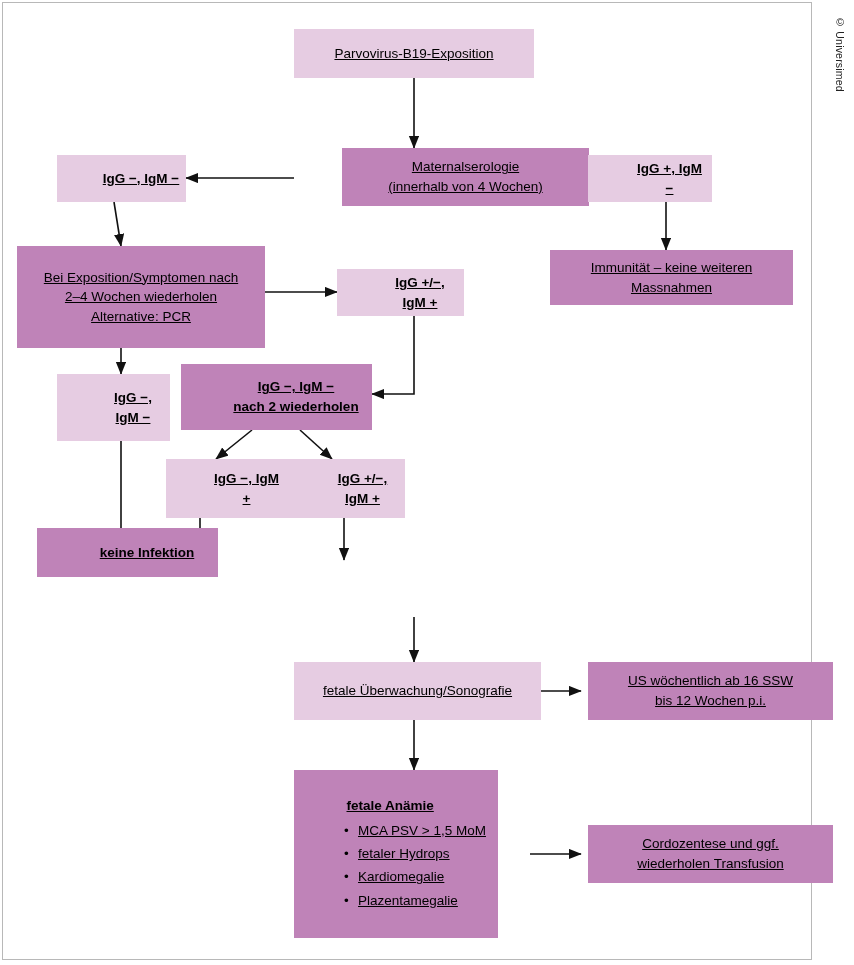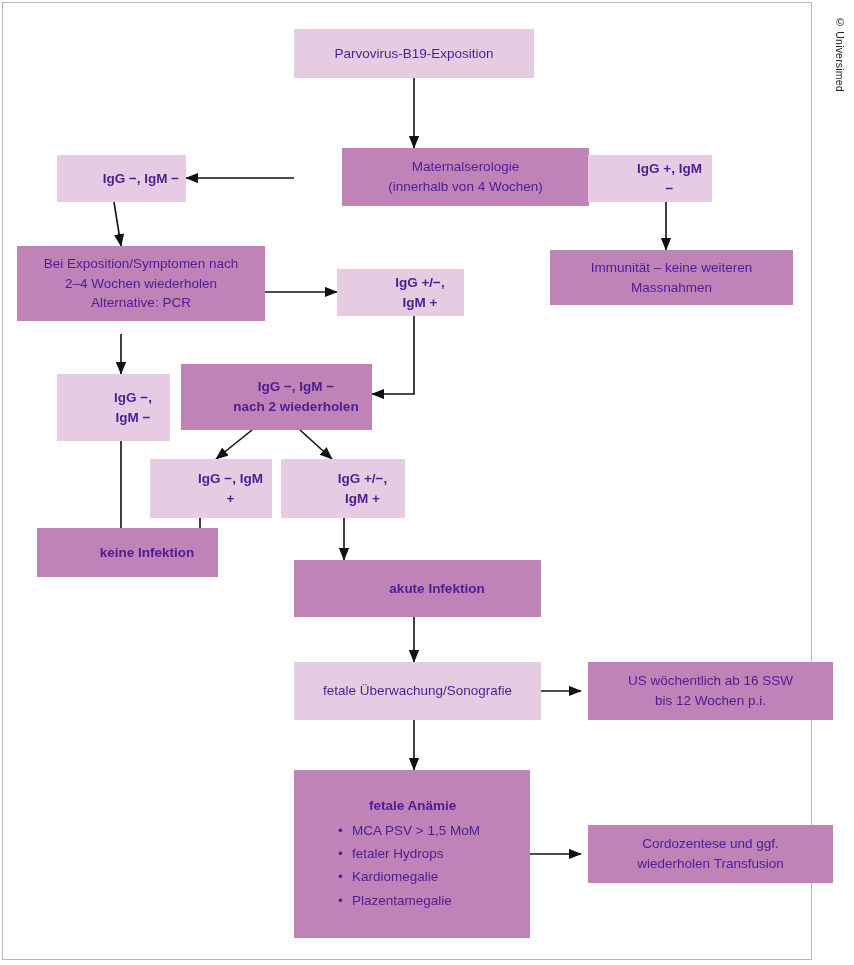--- a/index.html
+++ b/index.html
@@ -27,22 +27,23 @@
   .node {
     position: absolute;
     box-sizing: border-box;
     display: flex;
     flex-direction: column;
     align-items: center;
     justify-content: center;
     text-align: center;
     font-size: 13.5px;
     line-height: 1.45;
-    color: #4c1d95;
+    color: #000000;
     padding: 4px 6px;
+    text-decoration: underline;
   }
   .light { background: #e6cce2; }
   .dark  { background: #bf83b8; }
   .bold  { font-weight: bold; padding-left: 45px; }
   .left-align {
     align-items: flex-start;
     text-align: left;
     padding-left: 30px;
   }
   .node .line { display: block; width: 100%; }
@@ -148,65 +149,62 @@
 
   <div class="node light bold" style="left:588px; top:155px; width:124px; height:47px;">
     <span class="line">IgG +, IgM −</span>
   </div>
 
   <div class="node dark" style="left:550px; top:250px; width:243px; height:55px;">
     <span class="line">Immunität – keine weiteren</span>
     <span class="line">Massnahmen</span>
   </div>
 
-  <div class="node dark" style="left:17px; top:246px; width:248px; height:75px;">
+  <div class="node dark" style="left:17px; top:246px; width:248px; height:102px;">
     <span class="line">Bei Exposition/Symptomen nach</span>
     <span class="line">2–4 Wochen wiederholen</span>
     <span class="line">Alternative: PCR</span>
   </div>
 
   <div class="node light bold" style="left:337px; top:269px; width:127px; height:47px;">
     <span class="line">IgG +/−, IgM +</span>
   </div>
 
   <div class="node light bold" style="left:57px; top:374px; width:113px; height:67px;">
     <span class="line">IgG −, IgM −</span>
   </div>
 
   <div class="node dark bold" style="left:181px; top:364px; width:191px; height:66px;">
     <span class="line">IgG −, IgM −</span>
     <span class="line">nach 2 wiederholen</span>
   </div>
 
-  <div class="node light bold" style="left:150px; top:459px; width:122px; height:59px;">
+  <div class="node light bold" style="left:166px; top:459px; width:122px; height:59px;">
     <span class="line">IgG −, IgM +</span>
   </div>
 
   <div class="node light bold" style="left:281px; top:459px; width:124px; height:59px;">
     <span class="line">IgG +/−, IgM +</span>
   </div>
 
   <div class="node dark bold" style="left:37px; top:528px; width:181px; height:49px;">
     <span class="line">keine Infektion</span>
   </div>
 
-  <div class="node dark bold" style="left:294px; top:560px; width:247px; height:57px;">
-    <span class="line">akute Infektion</span>
-  </div>
 
   <div class="node light" style="left:294px; top:662px; width:247px; height:58px;">
     <span class="line">fetale Überwachung/Sonografie</span>
   </div>
 
   <div class="node dark" style="left:588px; top:662px; width:245px; height:58px;">
     <span class="line">US wöchentlich ab 16 SSW</span>
     <span class="line">bis 12 Wochen p.i.</span>
   </div>
 
-  <div class="node dark left-align" style="left:294px; top:770px; width:236px; height:168px; justify-content:center;">
+  <div class="node dark left-align" style="left:294px; top:770px; width:204px; height:168px; justify-content:center;align-items:center;">
     <span class="line bold">fetale Anämie</span>
     <ul class="bullets">
       <li>MCA PSV &gt; 1,5 MoM</li>
       <li>fetaler Hydrops</li>
       <li>Kardiomegalie</li>
       <li>Plazentamegalie</li>
     </ul>
   </div>
 
   <div class="node dark" style="left:588px; top:825px; width:245px; height:58px;">

